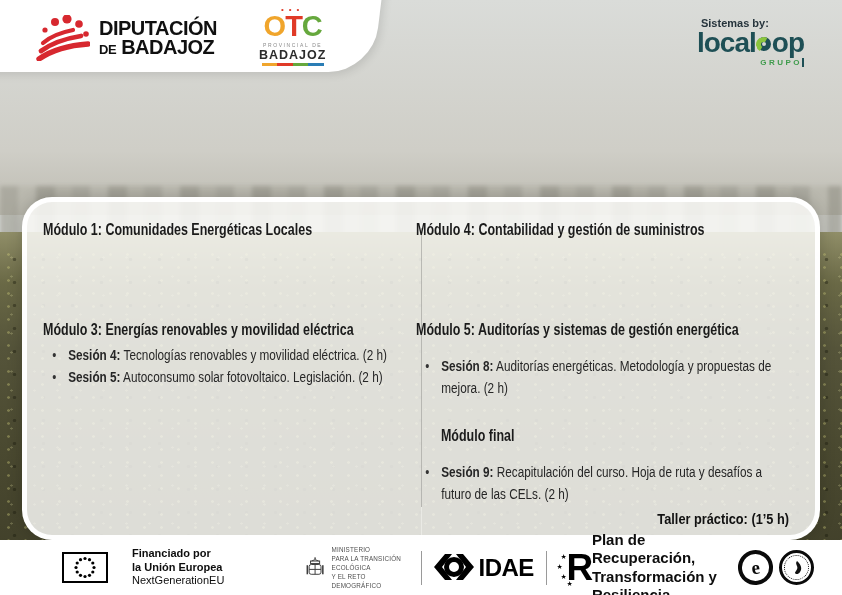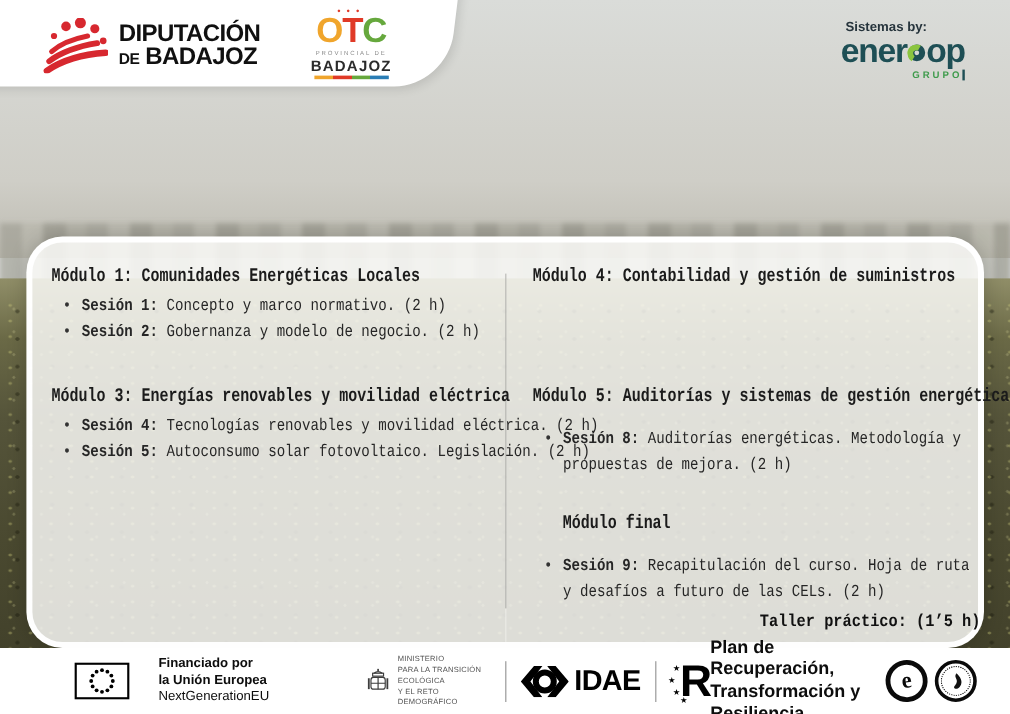--- a/index.html
+++ b/index.html
@@ -65,21 +65,21 @@
     transform:scaleX(.85); white-space:nowrap; }
   .big-title { color:#fff; font-weight:bold; font-size:61px; line-height:1; margin-top:1px;
     letter-spacing:-1px; transform:scaleX(.84); white-space:nowrap; }
 
   
   .card { position:absolute; left:22px; top:197px; width:798px; height:343px;
     background:rgba(252,252,250,.83); border:5px solid rgba(255,255,255,.97);
     border-radius:30px; box-shadow:0 0 16px rgba(0,0,0,.18); }
   .card-divider { position:absolute; left:50%; top:26px; bottom:28px; width:1px;
     background:rgba(105,105,100,.40); }
-  .card-inner { display:flex; padding:19px 26px 12px 16px; gap:28px; height:100%;font-family:Liberation Mono, monospace; }
+  .card-inner { display:flex; padding:19px 26px 12px 16px; height:100%; }
   .col { width:50%; }
   .m-block.row0 { height:100px; }
   .m-block.row1 { height:106px; }
   .m-title { font-weight:bold; font-size:16px; color:#1b1b1b; white-space:nowrap;
     transform:scaleX(.78); transform-origin:left center; margin-bottom:5px; }
   .m-title.gap { margin-bottom:16px; }
   .m-indent .m-title { padding-left:32px; }
   ul.sessions { list-style:none; }
   ul.sessions li { position:relative; padding-left:30px; font-size:14px; line-height:1.6;
     color:#262626; transform:scaleX(.84); transform-origin:left top; }
@@ -93,21 +93,21 @@
 
   
   .footer { position:absolute; left:0; right:0; bottom:0; height:55px; background:#fff;
     display:flex; align-items:center; padding:0 28px 0 62px; }
   .eu { display:flex; align-items:center; gap:24px; }
   .eu-text { font-size:11px; line-height:1.22; color:#0d0d0d; }
   .eu-text .b { font-weight:bold; }
   .ministry { display:flex; align-items:center; gap:7px; margin-left:82px; }
   .min-text { font-size:6.3px; color:#4f4f4f; letter-spacing:.2px; line-height:1.45; }
   .vdiv { width:1px; height:34px; background:#9a9a9a; margin:0 12px; }
-  .idae { display:flex; align-items:center; gap:5px; }
+  .idae { display:flex; align-items:flex-start; gap:5px; }
   .idae-label { font-size:24px; font-weight:900; letter-spacing:-.5px; color:#000; }
   .plan { display:flex; align-items:center; gap:8px; }
   .plan-r { position:relative; width:36px; height:40px; }
   .r-letter { position:absolute; left:8px; top:-1px; font-size:37px; font-weight:900;
     color:#000; letter-spacing:-2px; }
   .r-star { position:absolute; font-size:7px; color:#000; }
   .plan-text { font-size:15px; font-weight:bold; color:#0d0d0d; line-height:1.22; }
   .stamps { margin-left:auto; display:flex; align-items:center; gap:6px; }
   .circ-e { width:35px; height:35px; border:4px solid #0a0a0a; border-radius:50%;
     display:flex; align-items:center; justify-content:center; font-weight:900; font-size:19px;
@@ -158,38 +158,34 @@
         <div class="otc-sub">PROVINCIAL DE</div>
         <div class="otc-city">BADAJOZ</div>
         <div class="otc-bar"></div>
       </div>
     </div>
   </div>
 
   <div class="powered">
     <div class="powered-label">Sistemas by:</div>
     <div class="enercoop">
-      <span>ener</span>
+      <span>local</span>
         <span class="coop-o"></span>
         <span>op</span>
     </div>
     <div class="enercoop-group">GRUPO</div>
   </div>
 
 
   <div class="card">
     <div class="card-divider"></div>
     <div class="card-inner">
       <div class="col">
           <div class="m-block row0">
             <div class="m-title">Módulo 1: Comunidades Energéticas Locales</div>
-            <ul class="sessions">
-              <li class="nowrap"><span class="s-label">Sesión 1:</span> <span>Concepto y marco normativo. (2 h)</span></li>
-              <li class="nowrap"><span class="s-label">Sesión 2:</span> <span>Gobernanza y modelo de negocio. (2 h)</span></li>
-            </ul>
           </div>
           <div class="m-block row2">
             <div class="m-title">Módulo 3: Energías renovables y movilidad eléctrica</div>
             <ul class="sessions">
               <li class="nowrap"><span class="s-label">Sesión 4:</span> <span>Tecnologías renovables y movilidad eléctrica. (2 h)</span></li>
               <li class="nowrap"><span class="s-label">Sesión 5:</span> <span>Autoconsumo solar fotovoltaico. Legislación. (2 h)</span></li>
             </ul>
           </div>
         </div>
       <div class="col">

